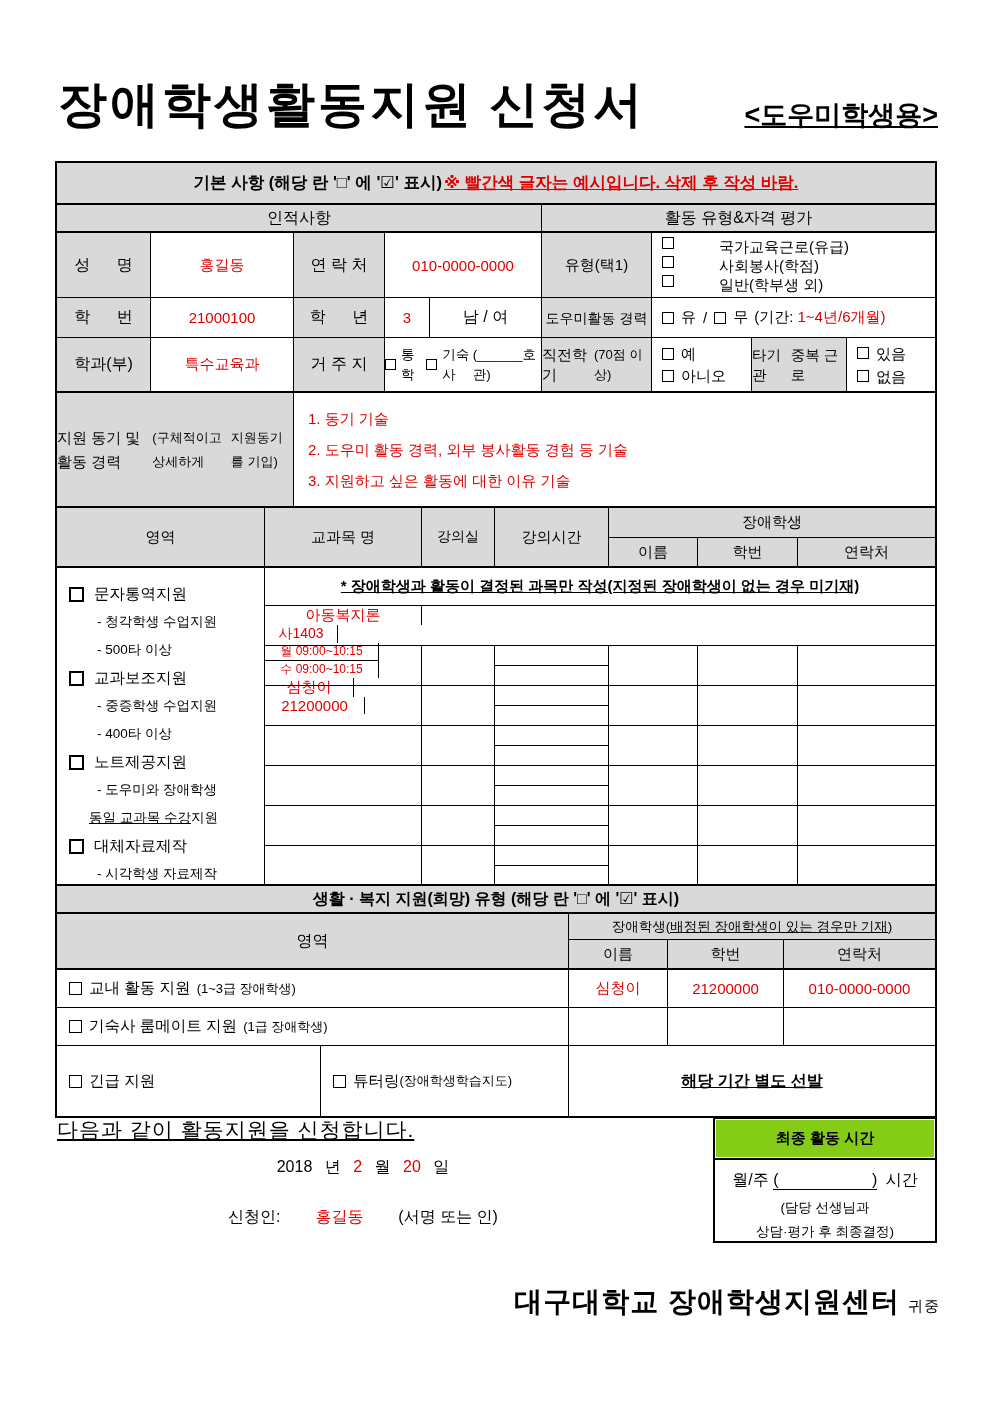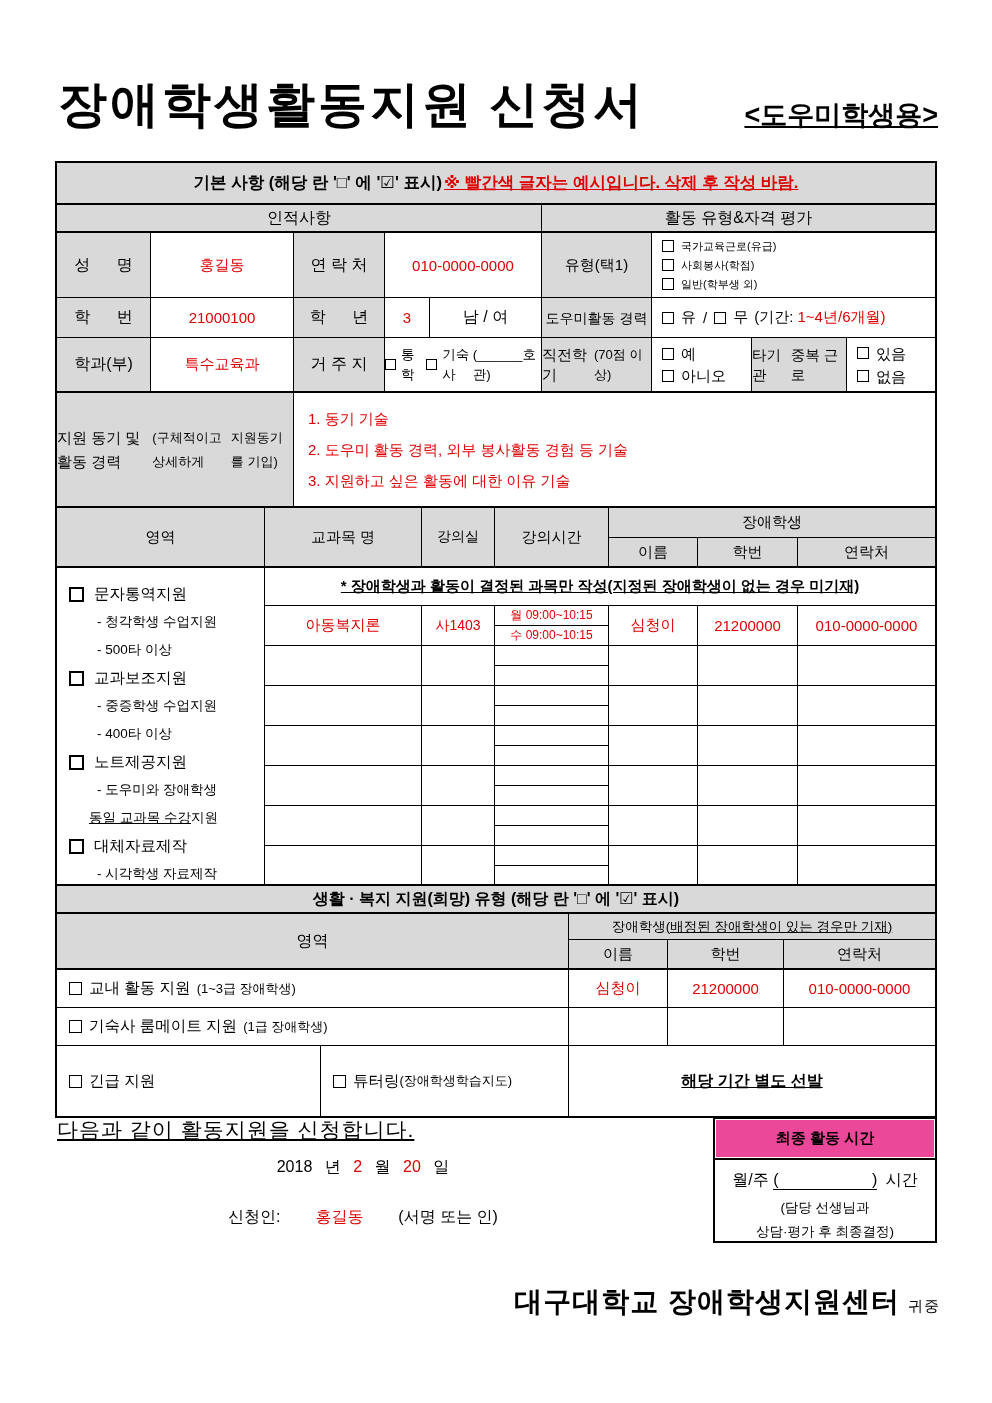--- a/index.html
+++ b/index.html
@@ -30,21 +30,21 @@
   .cell.colL { flex-direction:column; align-items:flex-start; justify-content:center; }
   .cell.colC { flex-direction:row; align-items:center; justify-content:center; }
   .bar { display:flex; align-items:center; justify-content:center; flex-shrink:0; border-bottom:2px solid #000; background:#d9d9d9; font-size:16.5px; font-weight:600; }
 
   .cb { display:inline-block; width:12px; height:12px; border:1.5px solid #000; margin-right:7px; vertical-align:-1px; flex-shrink:0; background:#fff; }
   .cb-lg { display:inline-block; width:15px; height:15px; border:2px solid #000; margin-right:10px; vertical-align:-2px; flex-shrink:0; background:#fff; }
 
   .fs13 { font-size:13px; } .fs14 { font-size:14px; }
   .fs15 { font-size:15px; } .fs155 { font-size:15.5px; } .fs16 { font-size:16px; }
 
-  .optline { display:flex; align-items:center; font-size:11px; line-height:19px; }
+  .optline { display:flex; align-items:flex-start; font-size:15px; line-height:19px;gap:38px; }
 
   
   .arealist { padding:12px 0 0 12px; font-size:15.5px; width:100%; }
   .area-head { display:flex; align-items:center; height:28px; }
   .area-sub { font-size:13.5px; padding-left:28px; height:28px; display:flex; align-items:center; }
   .area-sub2 { font-size:13.5px; padding-left:20px; height:28px; display:flex; align-items:center; }
 
   
   .acell { border-right:1px solid #000; display:flex; align-items:center; justify-content:center; flex-shrink:0; overflow:hidden; }
   .acell.last { border-right:none; flex:1; }
@@ -52,21 +52,21 @@
   .tsplit .th { flex:1; border-bottom:1px solid #000; display:flex; align-items:center; justify-content:center; }
   .tsplit .bh { flex:1; display:flex; align-items:center; justify-content:center; }
 
   
   .decl { position:absolute; left:57px; top:1116px; font-size:21px; text-decoration:underline; letter-spacing:1px; }
   .dateline { position:absolute; left:55px; top:1157px; width:616px; text-align:center; font-size:16px; }
   .dateline span { margin:0 4px; }
   .appline { position:absolute; left:55px; top:1207px; width:616px; text-align:center; font-size:16px; }
   .appline .gap { display:inline-block; width:26px; }
   .ftbox { position:absolute; left:713px; top:1117px; width:224px; height:126px; border:2px solid #000; display:flex; flex-direction:column; }
-  .ftbox .fthead { height:44px; background:#ec4899; border-bottom:2px solid #000; display:flex; align-items:center; justify-content:center; font-size:15px; font-weight:600; box-shadow: inset 0 0 0 1px #fff; }
+  .ftbox .fthead { height:44px; background:#84cc16; border-bottom:2px solid #000; display:flex; align-items:center; justify-content:center; font-size:15px; font-weight:600; box-shadow: inset 0 0 0 1px #fff; }
   .ftline1 { margin-top:10px; text-align:center; font-size:16px; }
   .ftblank { display:inline-flex; justify-content:space-between; width:104px; border-bottom:1px solid #000; }
   .ftline2 { margin-top:8px; text-align:center; font-size:13.5px; }
   .ftline3 { margin-top:6px; text-align:center; font-size:13.5px; }
   .recipient { position:absolute; right:52px; top:1283px; font-size:28px; font-weight:700; letter-spacing:1px; white-space:nowrap; }
   .recipient .small { font-size:15px; font-weight:400; margin-left:8px; }
 </style>
 </head>
 <body>
 
@@ -238,21 +238,21 @@
             </div>
           <div class="area-sub">- 시각학생 자료제작</div>
         </div>
       </div>
 
       <div class="cell last" style="flex-direction:column; align-items:stretch; padding:0;">
         <div style="height:38px; border-bottom:1px solid #000; display:flex; align-items:center; justify-content:center;">
           <span class="b u fs15">* 장애학생과 활동이 결정된 과목만 작성(지정된 장애학생이 없는 경우 미기재)</span>
         </div>
 
-        <div style="height:40px; border-bottom:1px solid #000; display:flex;">
+        <div style="height:40px; border-bottom:1px solid #000; display:flex;flex-direction:column;">
           <div class="acell red fs15" style="width:157px;">아동복지론</div>
           <div class="acell red fs14" style="width:73px;">사1403</div>
           <div class="acell tsplit" style="width:114px;">
             <div class="th red" style="font-size:12px;">월 09:00~10:15</div>
             <div class="bh red" style="font-size:12px;">수 09:00~10:15</div>
           </div>
           <div class="acell red fs15" style="width:89px;">심청이</div>
           <div class="acell red fs15" style="width:100px;">21200000</div>
           <div class="acell red fs15 last">010-0000-0000</div>
         </div>

